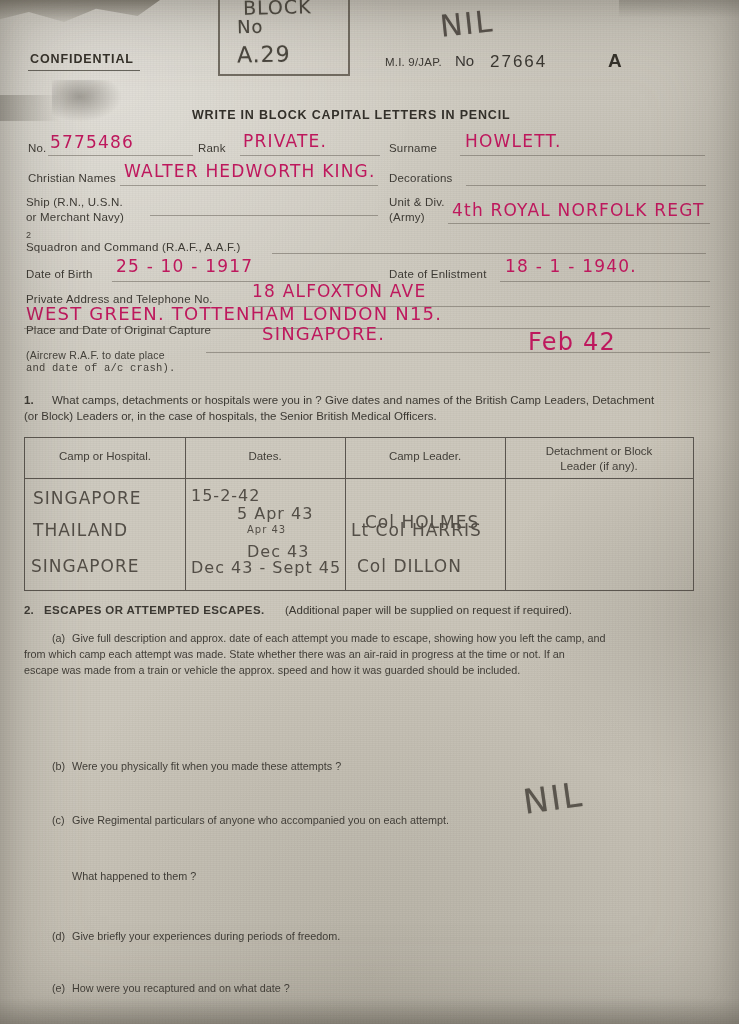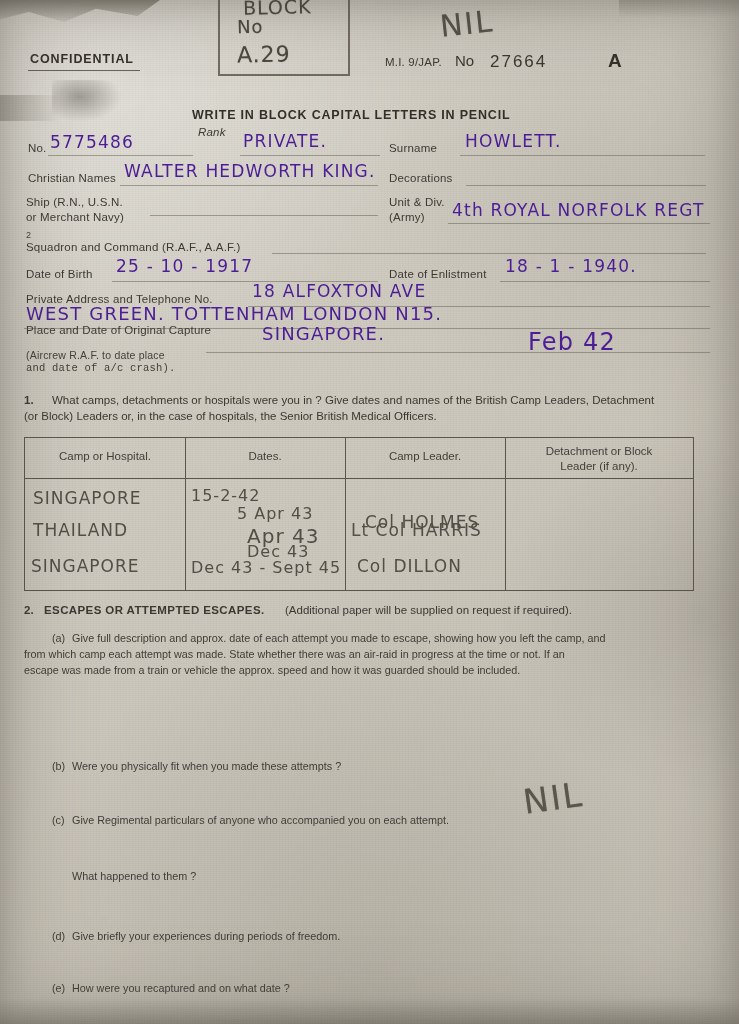--- a/index.html
+++ b/index.html
@@ -71,21 +71,21 @@
   }
   .nil-top{left:440px;top:6px;font-size:30px;color:#56504a;transform:rotate(-6deg);letter-spacing:2px;}
   .nil-mid{left:523px;top:778px;font-size:34px;color:#5a554d;transform:rotate(-8deg);letter-spacing:2px;}
 
   .title{
     left:192px;top:108px;font-size:12.5px;font-weight:bold;letter-spacing:.8px;color:#33302a;
   }
 
   .lbl{font-size:11.5px;color:#3d3a34;letter-spacing:.2px;}
   .lbl-sm{font-size:10.5px;color:#44413a;letter-spacing:.2px;}
-  .hand{font-family:"DejaVu Sans", sans-serif;color:#4c1d95;letter-spacing:1.2px;}
+  .hand{font-family:"DejaVu Sans", sans-serif;color:#be185d;letter-spacing:1.2px;}
   .rule{background:#6b665c;height:1px;opacity:.55;}
 
   
   .tbl{left:24px;top:437px;width:668px;height:152px;border:1.6px solid #55504a;opacity:.95;}
   .tbl-hrule{position:absolute;left:0;right:0;top:40px;height:1.4px;background:#55504a;}
   .tbl-v1{position:absolute;left:160px;top:0;bottom:0;width:1.4px;background:#55504a;}
   .tbl-v2{position:absolute;left:320px;top:0;bottom:0;width:1.4px;background:#55504a;}
   .tbl-v3{position:absolute;left:480px;top:0;bottom:0;width:1.4px;background:#55504a;}
   .th{position:absolute;top:12px;font-size:11.5px;color:#3b3832;text-align:center;}
   .cellrow{position:absolute;font-family:"DejaVu Sans", sans-serif;color:#4d4841;letter-spacing:1px;}
@@ -120,21 +120,21 @@
 <div class="abs print" style="left:455px;top:52px;font-size:15px;">No</div>
 <div class="abs mi-num print">27664</div>
 <div class="abs bigA print">A</div>
 
 <div class="abs title print">WRITE IN BLOCK CAPITAL LETTERS IN PENCIL</div>
 
 <div class="abs lbl" style="left:28px;top:142px;">No.</div>
 <div class="abs hand" style="left:50px;top:132px;font-size:17px;">5775486</div>
 <div class="abs rule" style="left:48px;top:155px;width:145px;"></div>
 
-<div class="abs lbl" style="left:198px;top:126px;font-style:italic;">Rank</div>
+<div class="abs lbl" style="left:198px;top:142px;">Rank</div>
 <div class="abs hand" style="left:243px;top:131px;font-size:17px;">PRIVATE.</div>
 <div class="abs rule" style="left:240px;top:155px;width:140px;"></div>
 
 <div class="abs lbl" style="left:389px;top:142px;">Surname</div>
 <div class="abs hand" style="left:465px;top:131px;font-size:17px;">HOWLETT.</div>
 <div class="abs rule" style="left:460px;top:155px;width:245px;"></div>
 
 <div class="abs lbl" style="left:28px;top:172px;">Christian Names</div>
 <div class="abs hand" style="left:124px;top:161px;font-size:17px;">WALTER HEDWORTH KING.</div>
 <div class="abs rule" style="left:120px;top:185px;width:258px;"></div>
@@ -192,21 +192,21 @@
   <div class="th" style="left:320px;width:160px;">Camp Leader.</div>
   <div class="th" style="left:480px;width:188px;top:7px;">Detachment or Block</div>
   <div class="th" style="left:480px;width:188px;top:22px;">Leader (if any).</div>
 
   <div class="cellrow" style="left:8px;top:50px;font-size:17px;">SINGAPORE</div>
   <div class="cellrow" style="left:166px;top:48px;font-size:16px;">15-2-42</div>
   <div class="cellrow" style="left:212px;top:66px;font-size:16px;">5 Apr 43</div>
   <div class="cellrow" style="left:340px;top:49px;font-size:17px;margin-top:25px;">Col HOLMES</div>
 
   <div class="cellrow" style="left:8px;top:82px;font-size:17px;">THAILAND</div>
-  <div class="cellrow" style="left:222px;top:86px;font-size:20px;">Apr 43</div>
+  <div class="cellrow" style="left:222px;top:86px;font-size:10px;">Apr 43</div>
   <div class="cellrow" style="left:222px;top:104px;font-size:16px;">Dec 43</div>
   <div class="cellrow" style="left:326px;top:82px;font-size:17px;">Lt Col HARRIS</div>
 
   <div class="cellrow" style="left:6px;top:118px;font-size:17px;">SINGAPORE</div>
   <div class="cellrow" style="left:166px;top:120px;font-size:16px;">Dec 43 - Sept 45</div>
   <div class="cellrow" style="left:332px;top:118px;font-size:17px;">Col DILLON</div>
 </div>
 
 <div class="abs q num" style="left:24px;top:602px;">2.</div>
 <div class="abs q num" style="left:44px;top:602px;letter-spacing:.4px;">ESCAPES OR ATTEMPTED ESCAPES.</div>

